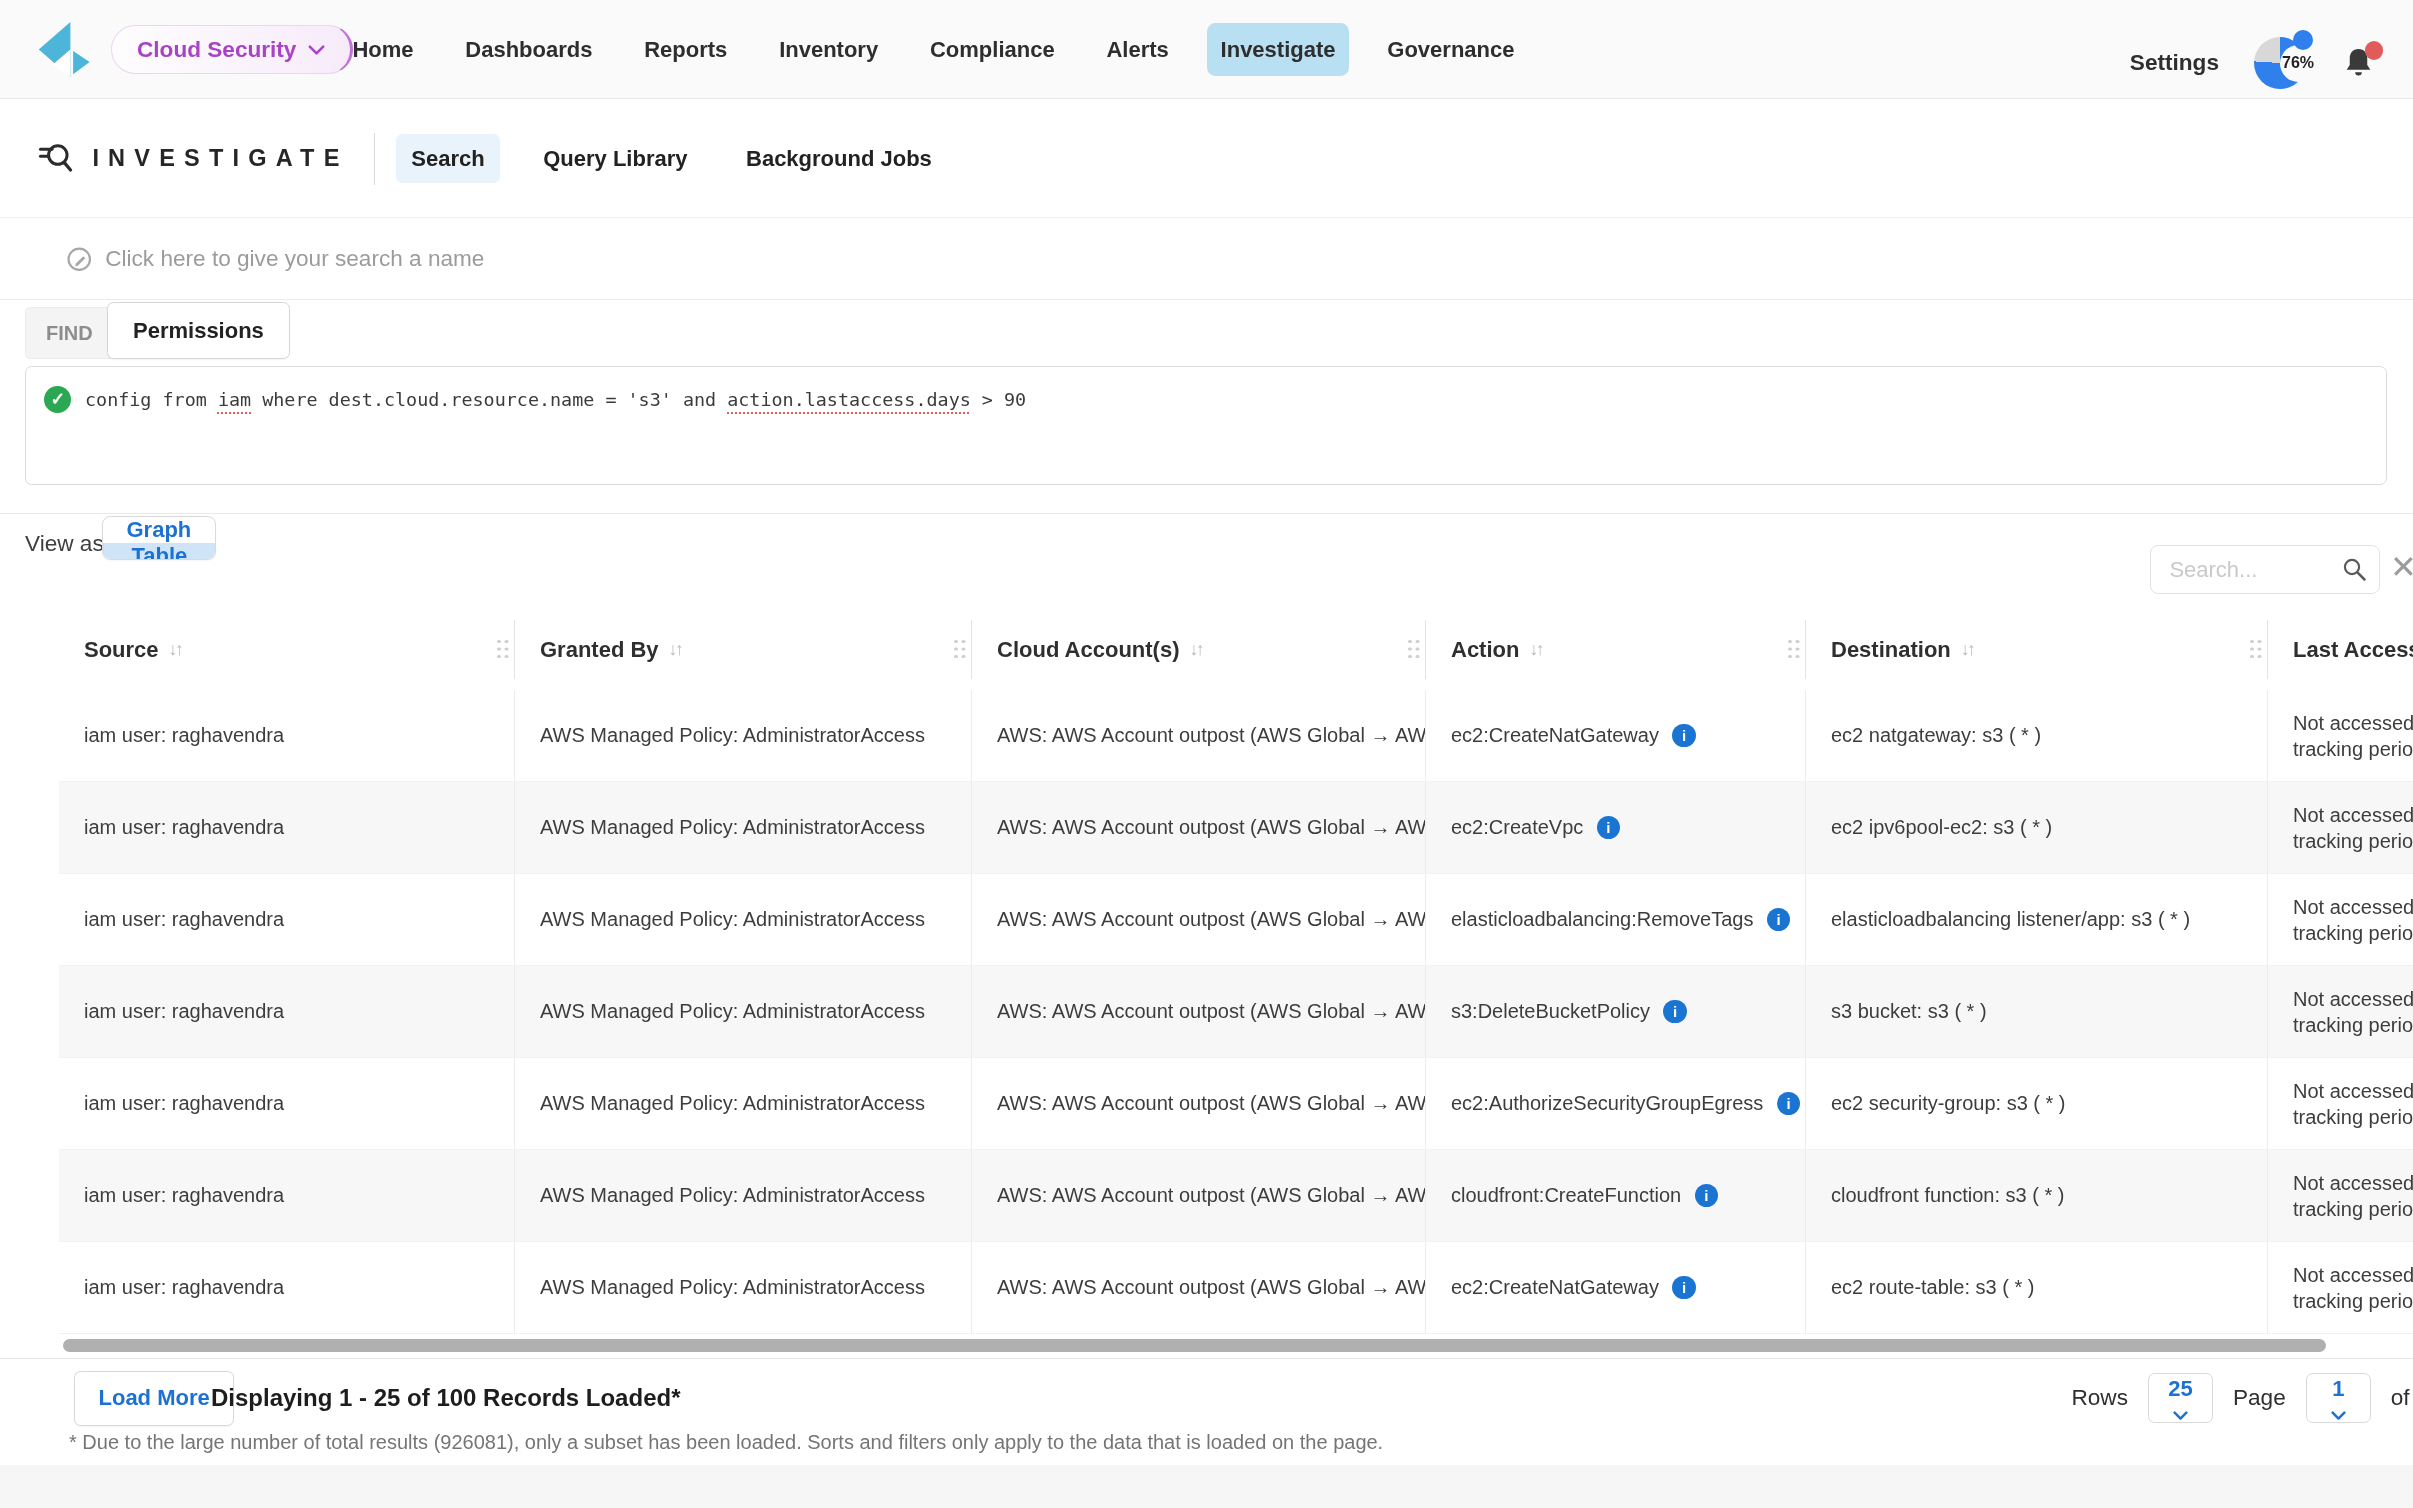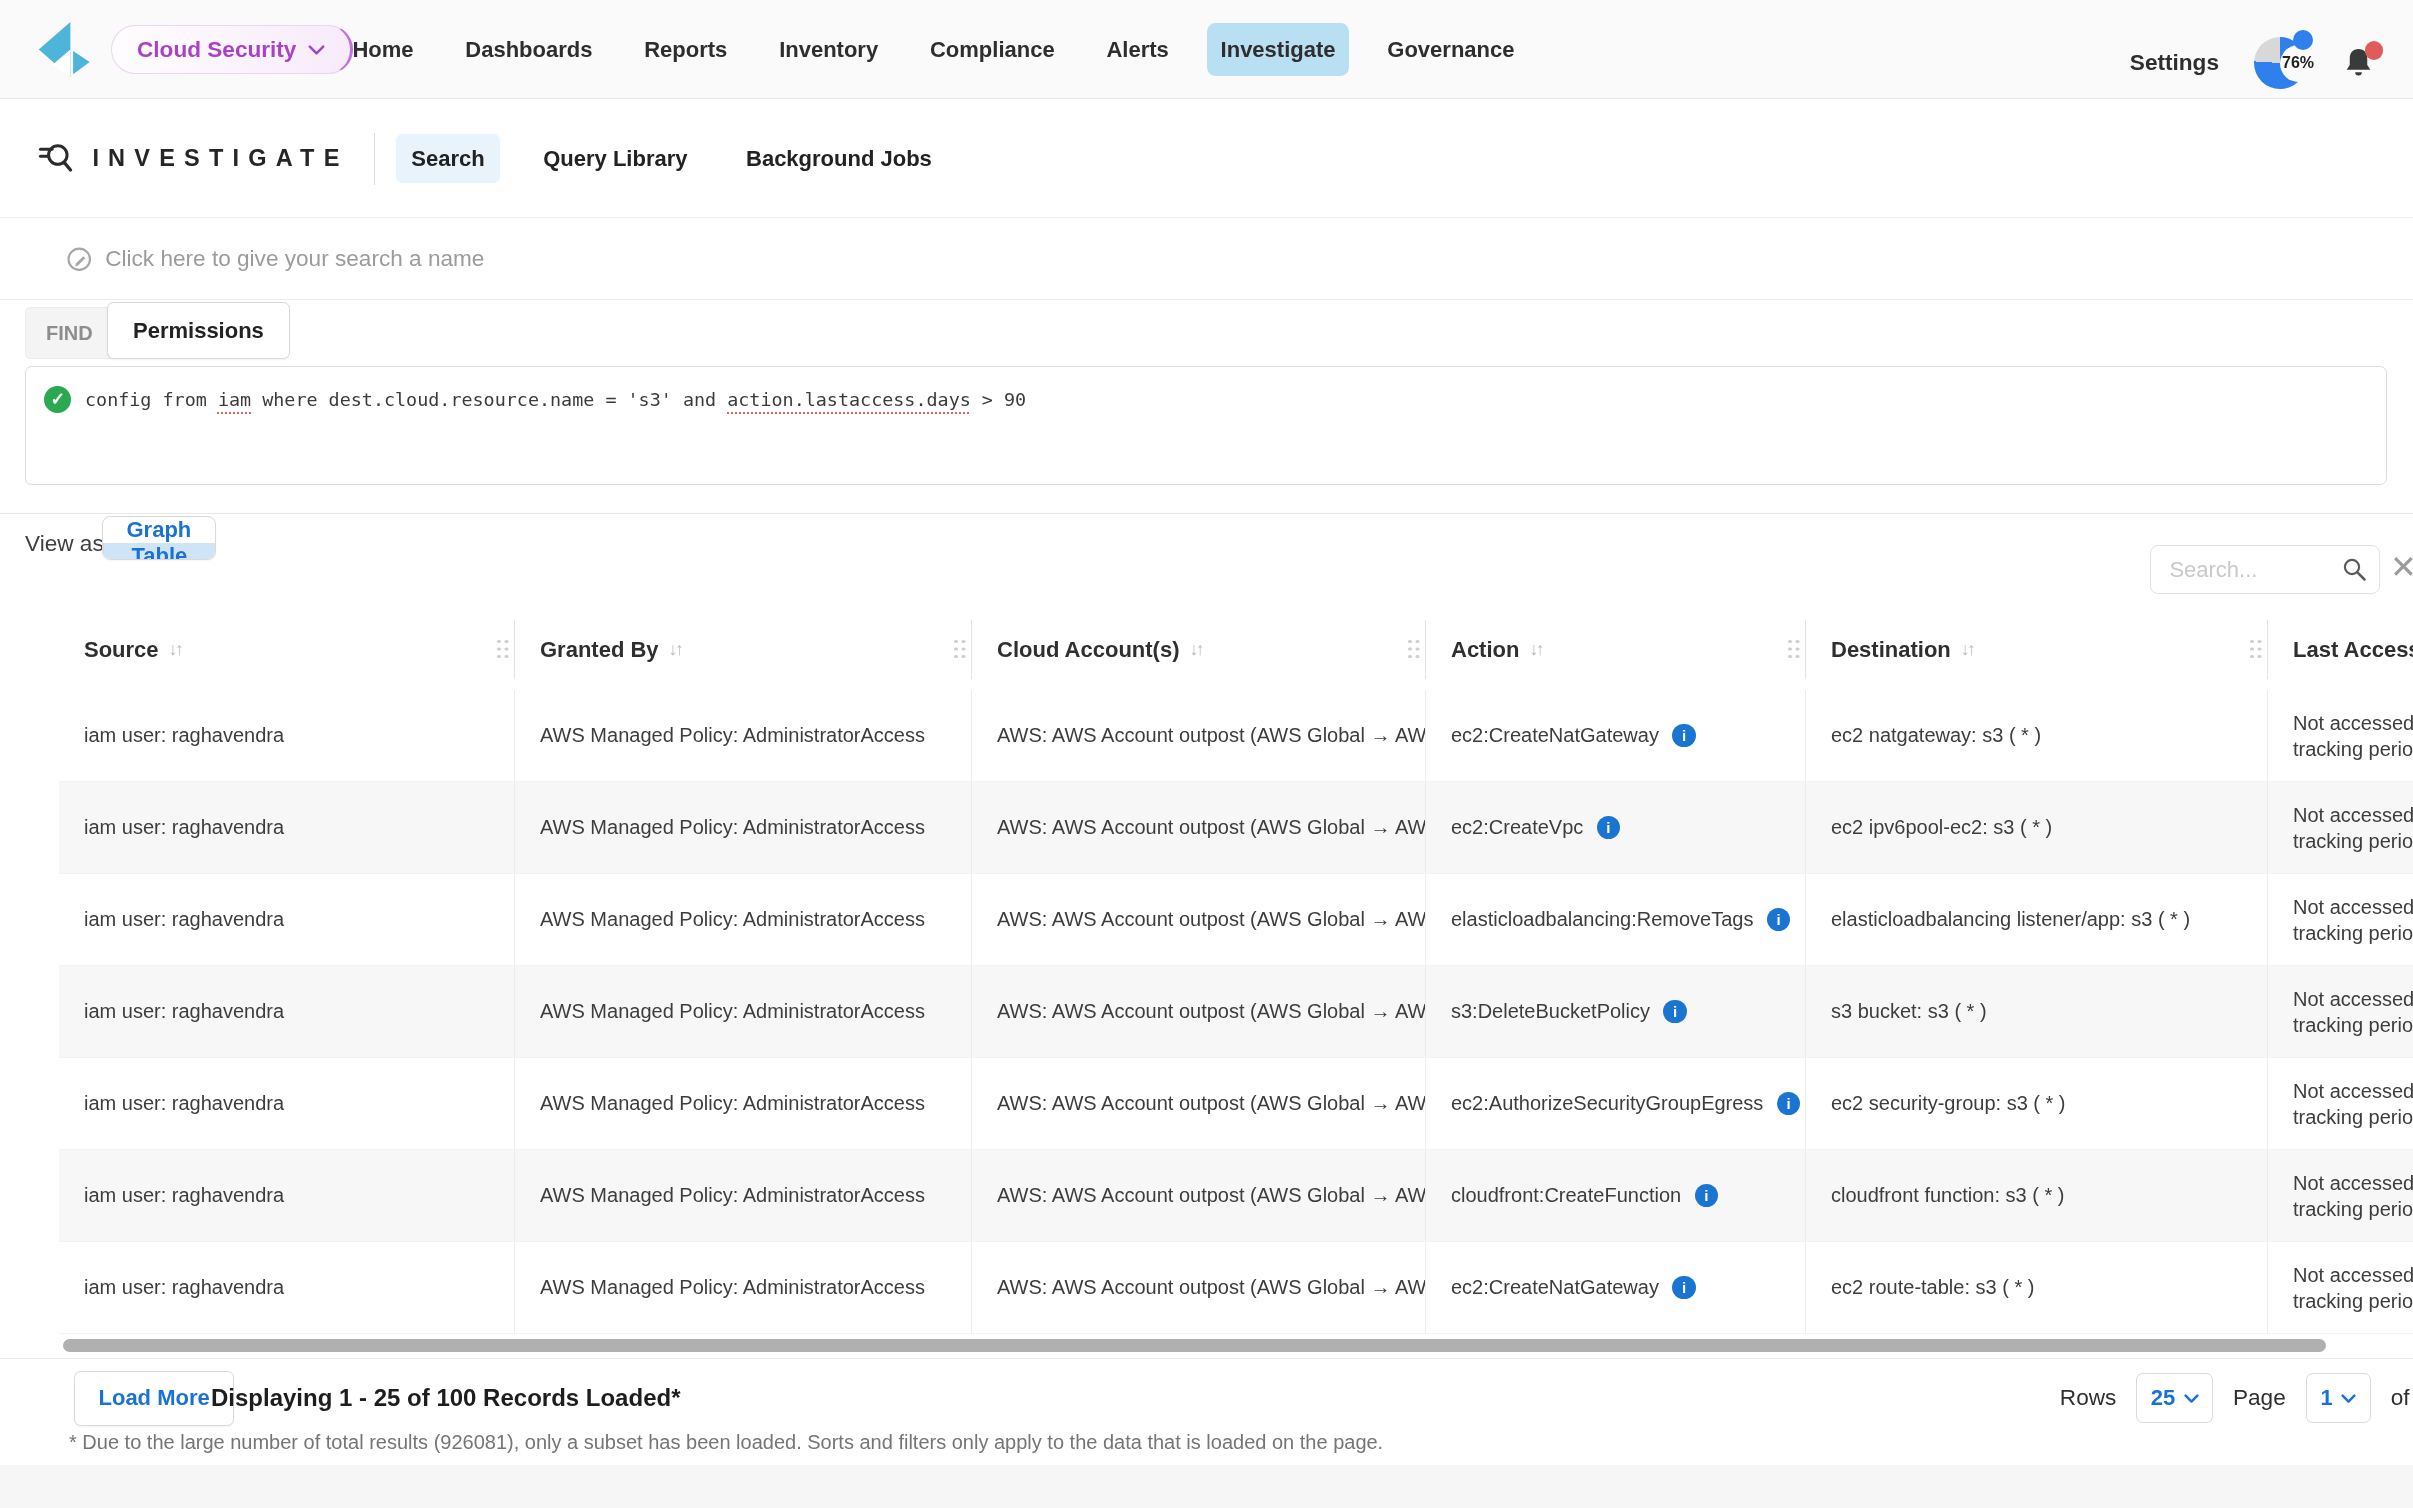--- a/index.html
+++ b/index.html
@@ -103,21 +103,21 @@
   
   .footer { position:absolute; left:0; top:1358px; width:2413px; height:107px; background:#fff; border-top:0.8px solid #e6e6e6; }
   .load-more { position:absolute; left:74px; top:11.7px; height:55px; padding:0 23.5px;
     background:#fff; border:0.8px solid #d9d9d9; border-radius:6.7px; box-shadow:0 0.8px 1.7px rgba(0,0,0,.05);
     display:flex; align-items:center; font-size:22px; font-weight:600; color:#1b72d4; cursor:pointer; }
   .displaying { position:absolute; left:211px; top:25px; font-size:24px; font-weight:600; color:#1d1d1d; }
   .pager { position:absolute; right:3.4px; top:11.7px; height:55px; display:flex; align-items:center; gap:20px; }
   .pager .lbl { font-size:22.6px; color:#2f2f2f; }
   .select-box { height:50px; min-width:65px; padding:0 13.4px; border:0.8px solid #d9d9d9; border-radius:6.7px; background:#fff;
     display:flex; align-items:center; justify-content:center; gap:8.4px;
-    font-size:22px; font-weight:600; color:#1b72d4; cursor:pointer; }
+    font-size:22px; font-weight:600; color:#1b72d4; cursor:pointer;flex-direction:column; }
   .footnote { position:absolute; left:69px; top:72px; font-size:20px; color:#757575; }
   .bottom-band { position:absolute; left:0; top:1465px; width:2413px; height:44px; background:#f6f6f6; }
 
   svg { display:block; }
 </style>
 </head>
 <body>
 
 <header class="topbar">
   <div class="logo">

